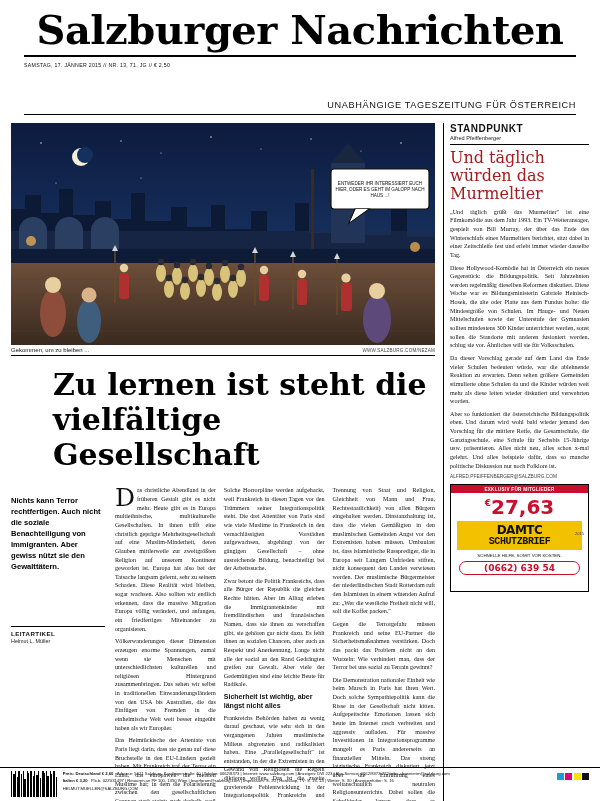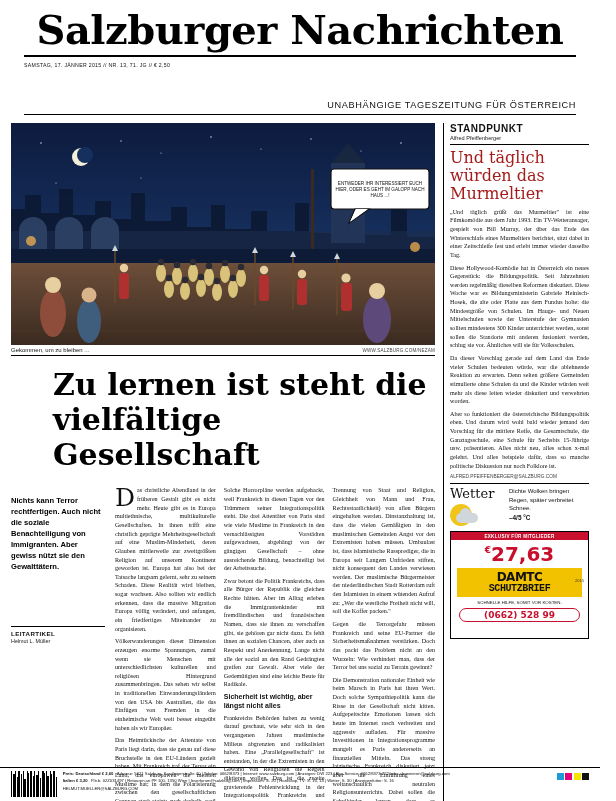--- a/index.html
+++ b/index.html
@@ -458,45 +458,33 @@
       <div class="std-rule"></div>
       <div class="std-title">Und täglich würden das Murmeltier</div>
       <div class="std-body">
         <p>„Und täglich grüßt das Murmeltier" ist eine Filmkomödie aus dem Jahr 1993. Ein TV-Wetteransager, gespielt von Bill Murray, der über das Ende des Winterschlafs eines Murmeltiers berichtet, sitzt dabei in einer Zeitschleife fest und erlebt immer wieder dasselbe Tag.</p>
         <p>Diese Hollywood-Komödie hat in Österreich ein neues Gegenstück: die Bildungspolitik. Seit Jahrzehnten werden regelmäßig dieselben Reformen diskutiert. Diese Woche war es Bildungsministerin Gabriele Heinisch-Hosek, die alte oder Platte aus dem Fundus holte: die Mindestgröße von Schulen. Im Hauge- und Neuen Mittelschulen sowie der Unterstufe der Gymnasien sollten mindestens 300 Kinder unterrichtet werden, sonst sollen die Standorte mit anderen fusioniert werden, schlug sie vor. Ähnliches will sie für Volksschulen.</p>
         <p>Da dieser Vorschlag gerade auf dem Land das Ende vieler Schulen bedeuten würde, war die ablehnende Reaktion zu erwarten. Denn selten größere Gemeinden stimulierte ohne Schulen da und die Kinder würden weit mehr als diese leiten wieder diskutiert und verwehrten worden.</p>
         <p>Aber so funktioniert die österreichische Bildungspolitik eben. Und darum wird wohl bald wieder jemand den Vorschlag für die mittlere Reife, die Gesamtschule, die Ganztagsschule, eine Schule für Sechsbis 15-Jährige usw. präsentieren. Alles nicht neu, alles schon x-mal gelehrt. Und alles beispiele dafür, dass so manche politische Diskussion nur noch Folklore ist.</p>
         <div class="sig">ALFRED.PFEIFFENBERGER@SALZBURG.COM</div>
       </div>
 
-      <div class="wetter">
-        <div class="wetter-left">
-          <div class="wetter-title">Wetter</div>
-          <div class="sun">
-              <span class="cloud"></span>
-            </div>
-        </div>
-        <div class="wetter-right">
-          <div>Dichte Wolken bringen Regen, später verbreitet Schnee.</div>
-          <div class="wetter-temp">–4/5 °C</div>
-        </div>
-      </div>
 
       <div class="ad-box">
         <div class="ad-ribbon">EXKLUSIV FÜR MITGLIEDER</div>
         <div class="ad-price">
           <small>€</small><span>27,63</span>
         </div>
         <div class="ad-year">2015</div>
         <div class="ad-logo">
           <div class="damtc">DAMTC</div>
           <div class="schutz">SCHUTZBRIEF</div>
         </div>
         <div class="ad-note">SCHNELLE HILFE, SOMIT VOR KOSTEN.</div>
-        <div class="ad-phone">(0662) 528 99</div>
+        <div class="ad-phone">(0662) 639 54</div>
       </div>
     </div>
   </div>
 
   <div class="footer">
     <div class="barcode">
       <i style="height:100%"></i>
         <i style="height:90%;width:2px"></i>
         <i style="height:100%"></i>
       <i style="height:78%"></i>

